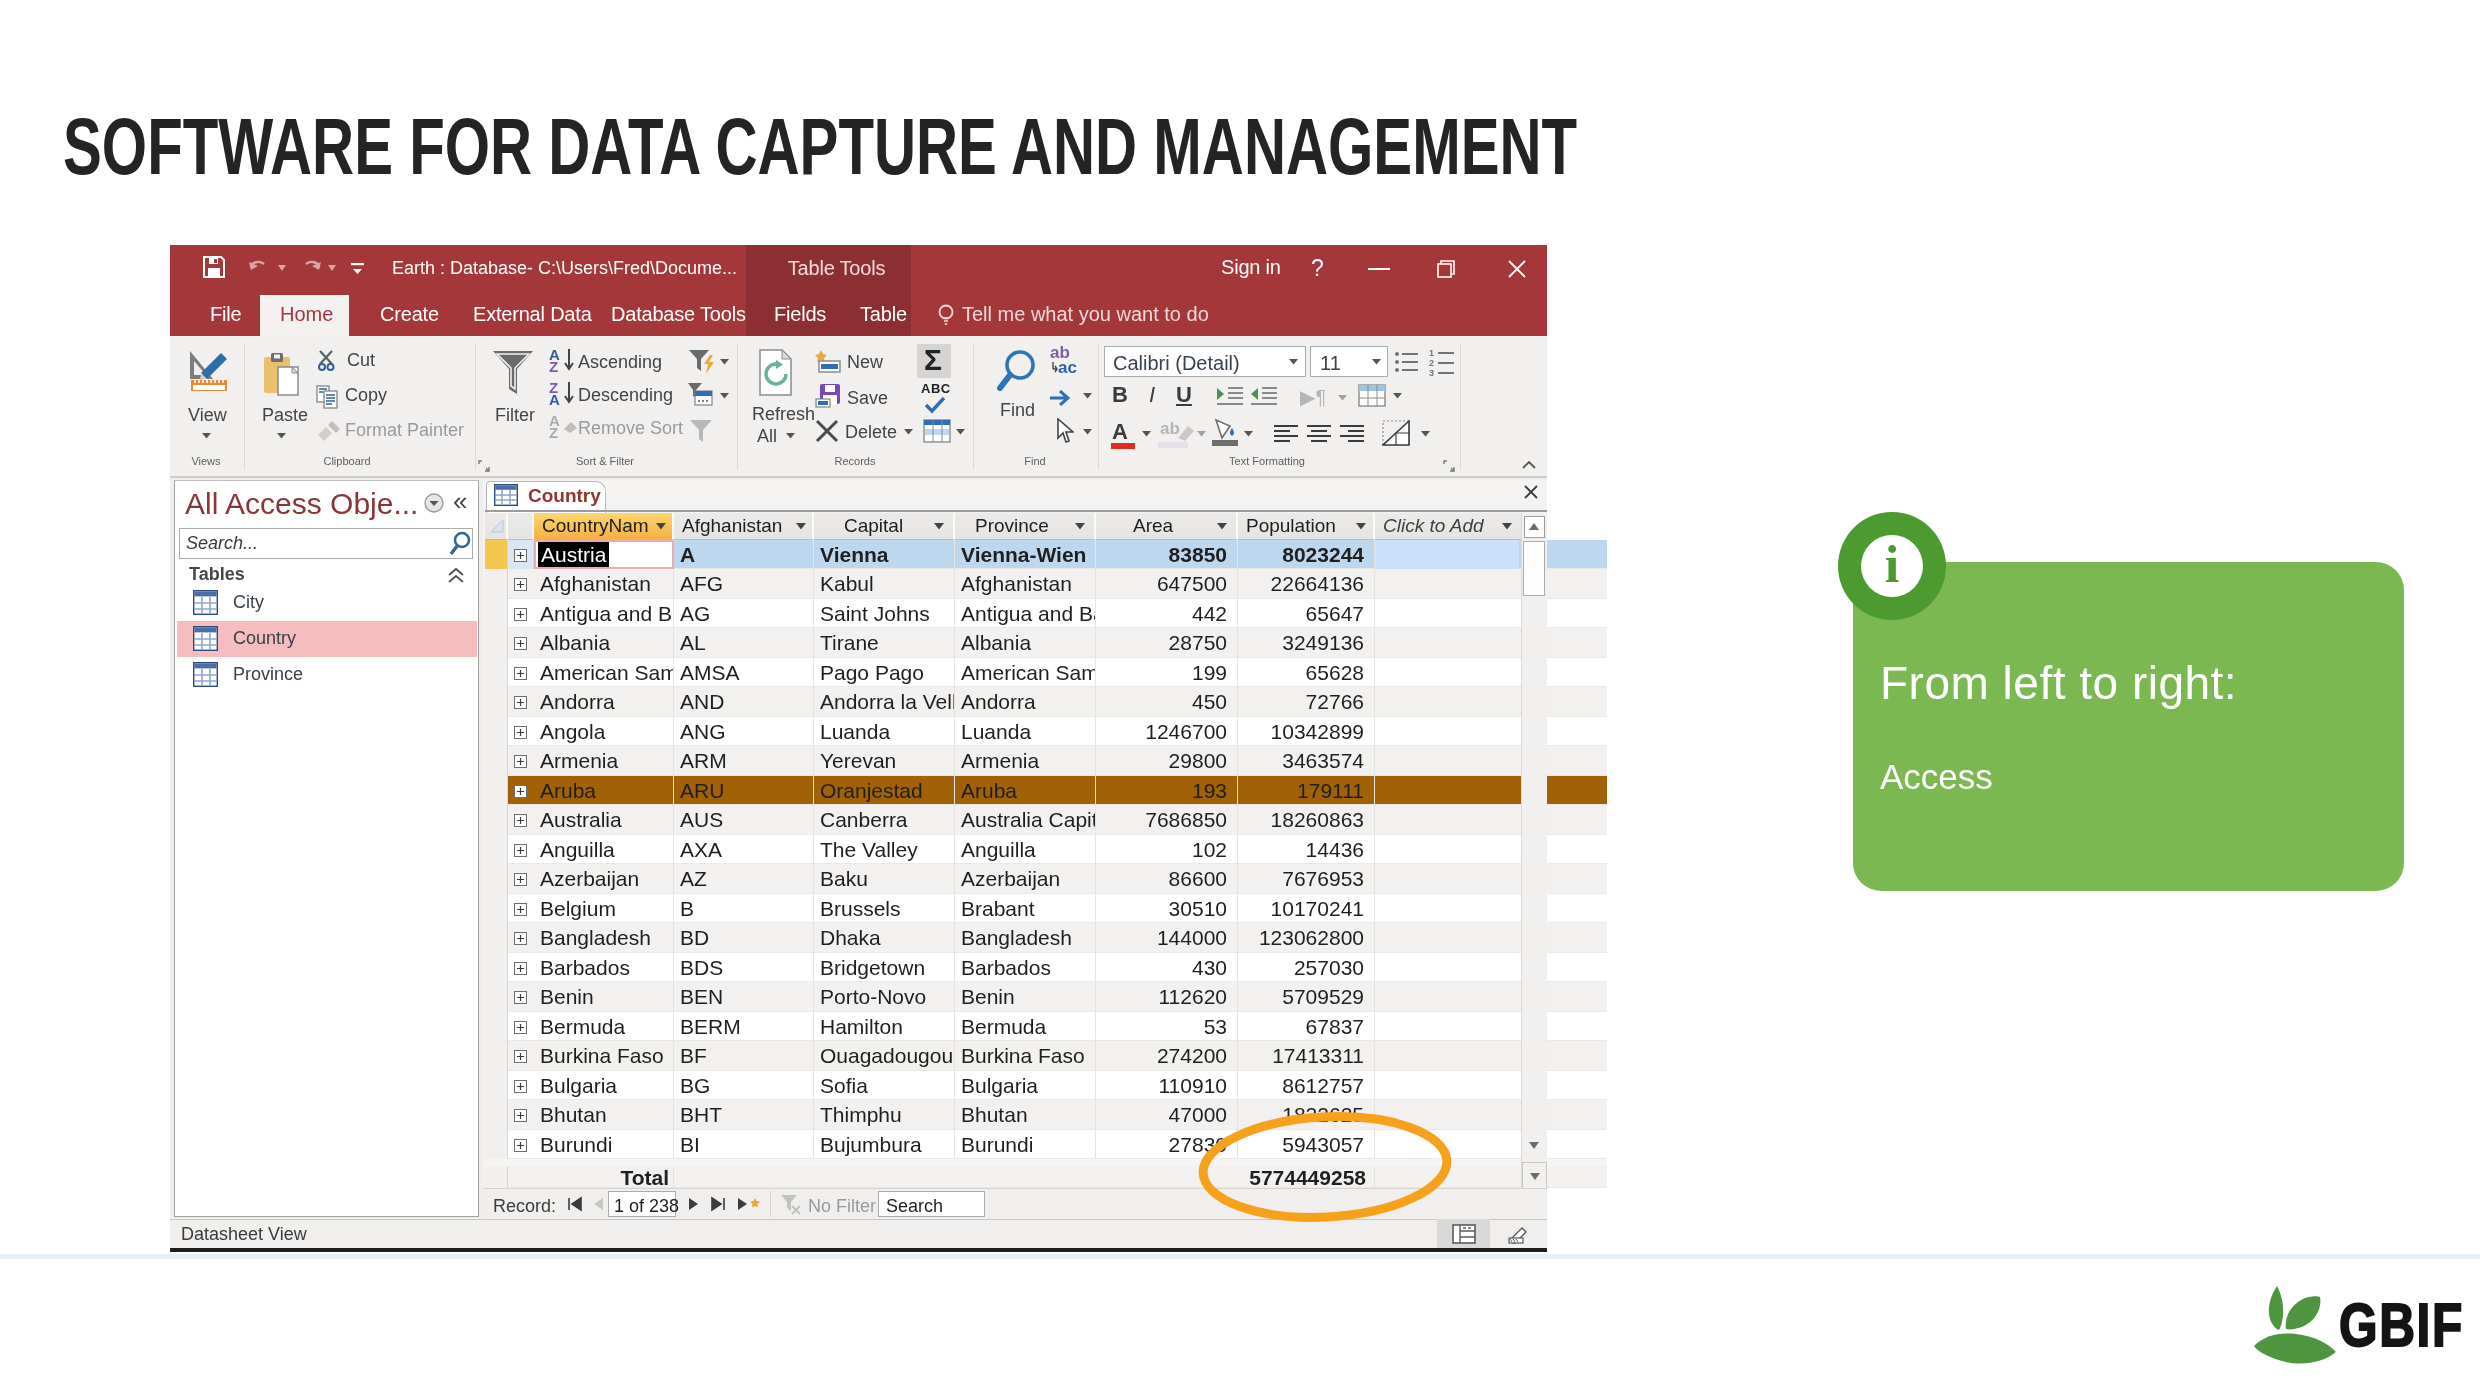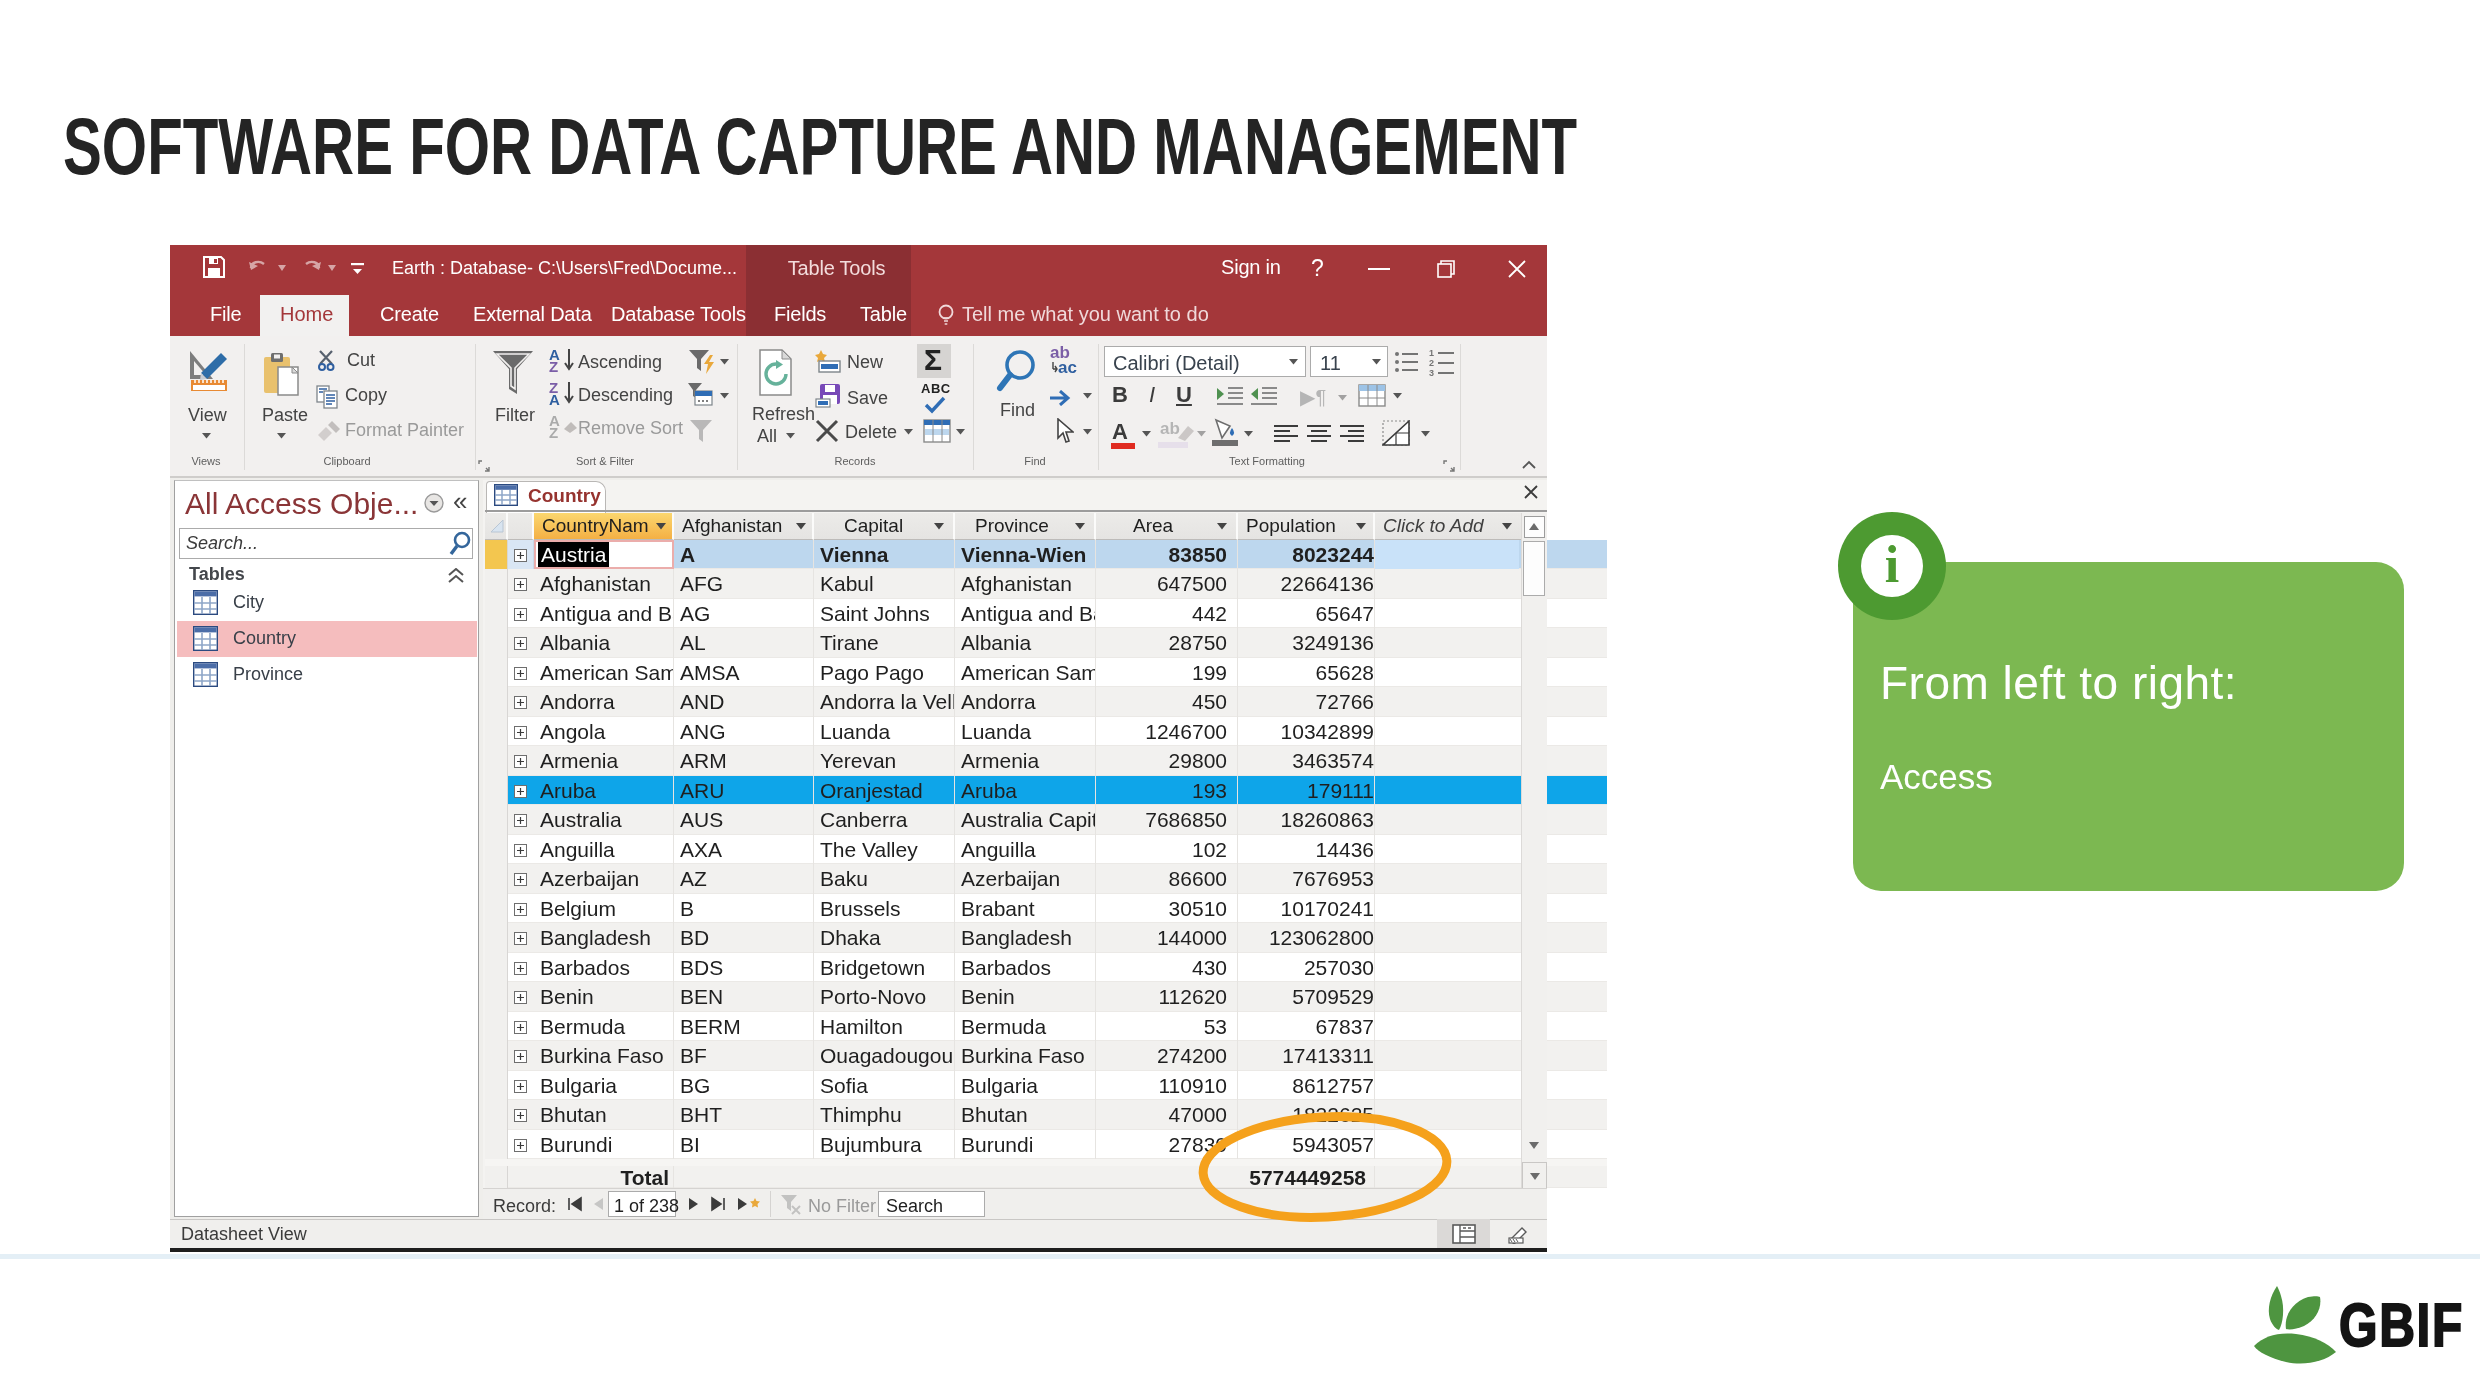--- a/index.html
+++ b/index.html
@@ -25,21 +25,21 @@
   .hdrcell { position:absolute; top:513px; height:27px; background:linear-gradient(180deg,#ECEBE9,#E5E4E2); border-right:2px solid #FBFBFA; border-bottom:1px solid #BDBBB9; color:#1E1E1E; font-size:19px; overflow:hidden; }
   
   .row { position:absolute; left:485px; width:1036px; height:29.5px; }
   .cell { position:absolute; font-size:21px; color:#1F1F1F; white-space:nowrap; overflow:hidden; }
 
   .row { position:absolute; left:485px; width:1122px; height:29.5px; border-bottom:1px solid #EBE9E6; }
   .sel { position:absolute; left:0; top:0; width:23px; height:29.5px; background:#F1F0EE; border-right:1px solid #D8D6D4; }
   .plus { position:absolute; left:29px; top:8px; }
   .cell { line-height:29.5px; top:0; height:29.5px; border-right:1px solid #E6E4E1; padding-left:6px; }
   .cn {left:49px;width:140px} .cc{left:189px;width:140px} .cp{left:329px;width:141px} .pr{left:470px;width:141px}
-  .ar{left:611px;width:142px;text-align:right;padding-right:10px} .po{left:753px;width:137px;text-align:right;} .ca{left:890px;width:144px;border-right:none}
+  .ar{left:611px;width:142px;text-align:right;padding-right:10px} .po{left:753px;width:137px;text-align:right;padding-right:10px} .ca{left:890px;width:144px;border-right:none}
   
   #gbox { left:1853px; top:562px; width:551px; height:329px; background:#7CB851; border-radius:28px; }
   #gcircle { left:1838px; top:512px; width:108px; height:108px; border-radius:50%; background:#4D9A31; }
   #gcircle2 { left:1861px; top:535px; width:62px; height:62px; border-radius:50%; background:#ffffff; }
   #gi { left:1861px; top:535px; width:62px; height:62px; text-align:center; font-family:"Liberation Serif", serif; font-weight:bold; font-size:52px; color:#4D9A31; line-height:60px; }
   #gt1 { left:1880px; top:656px; font-size:46px; color:#ffffff; letter-spacing:0.5px; }
   #gt2 { left:1880px; top:757px; font-size:35px; color:#ffffff; }
   #blueline { left:0px; top:1254px; width:2480px; height:5px; background:#E4EFF6; }
 </style>
 </head>
@@ -581,21 +581,21 @@
         <path d="M3 6.5 h7 M6.5 3 v7" stroke="#3B3B3B" stroke-width="1.2"></path>
       </svg></span>
   <div class="cell cn">Armenia</div>
     <div class="cell cc">ARM</div>
     <div class="cell cp">Yerevan</div>
     <div class="cell pr">Armenia</div>
     <div class="cell ar">29800</div>
     <div class="cell po">3463574</div>
     <div class="cell ca"></div>
   </div>
-  <div class="row" style="top:775.5px;background:#0ea5e9">
+  <div class="row" style="top:775.5px;background:#a16207">
   <div class="sel"></div>
   <span class="plus"><svg width="13" height="13" viewBox="0 0 13 13">
         <rect x="0.5" y="0.5" width="12" height="12" fill="#fff" stroke="#6E6E6E"></rect>
         <path d="M3 6.5 h7 M6.5 3 v7" stroke="#3B3B3B" stroke-width="1.2"></path>
       </svg></span>
   <div class="cell cn">Aruba</div>
     <div class="cell cc">ARU</div>
     <div class="cell cp">Oranjestad</div>
     <div class="cell pr">Aruba</div>
     <div class="cell ar">193</div>

